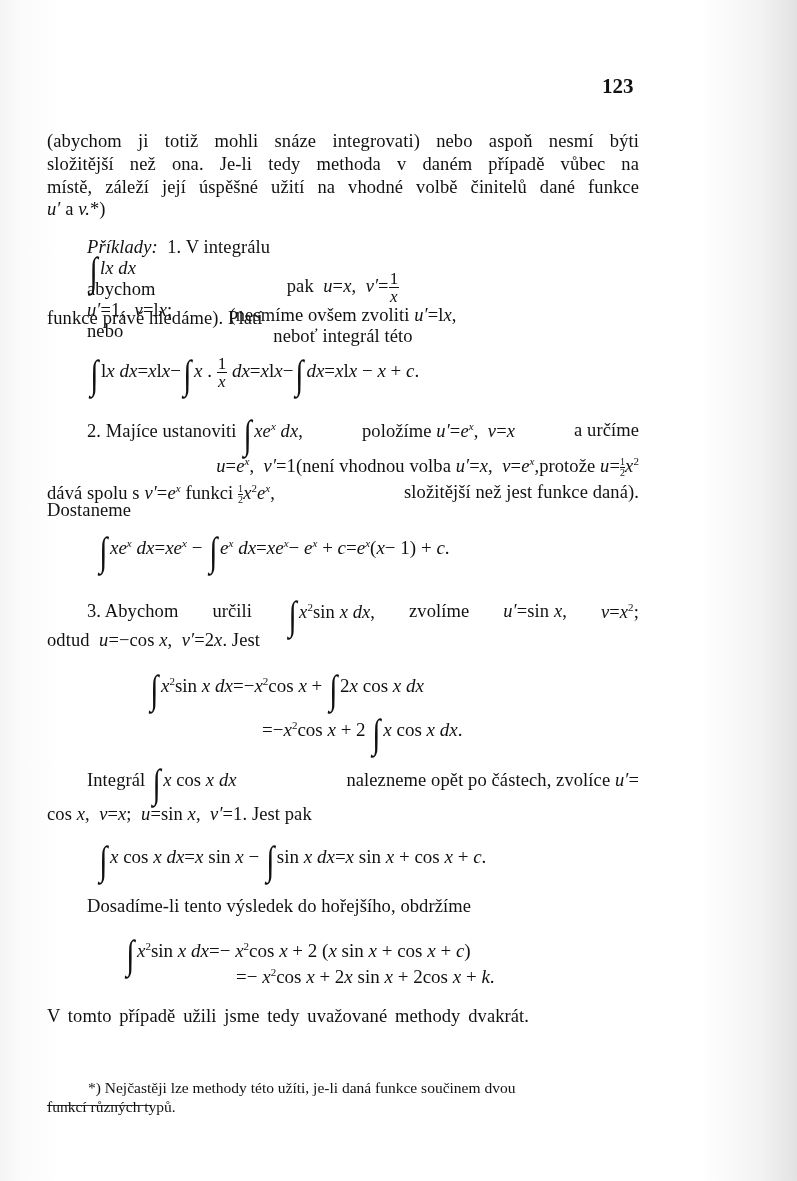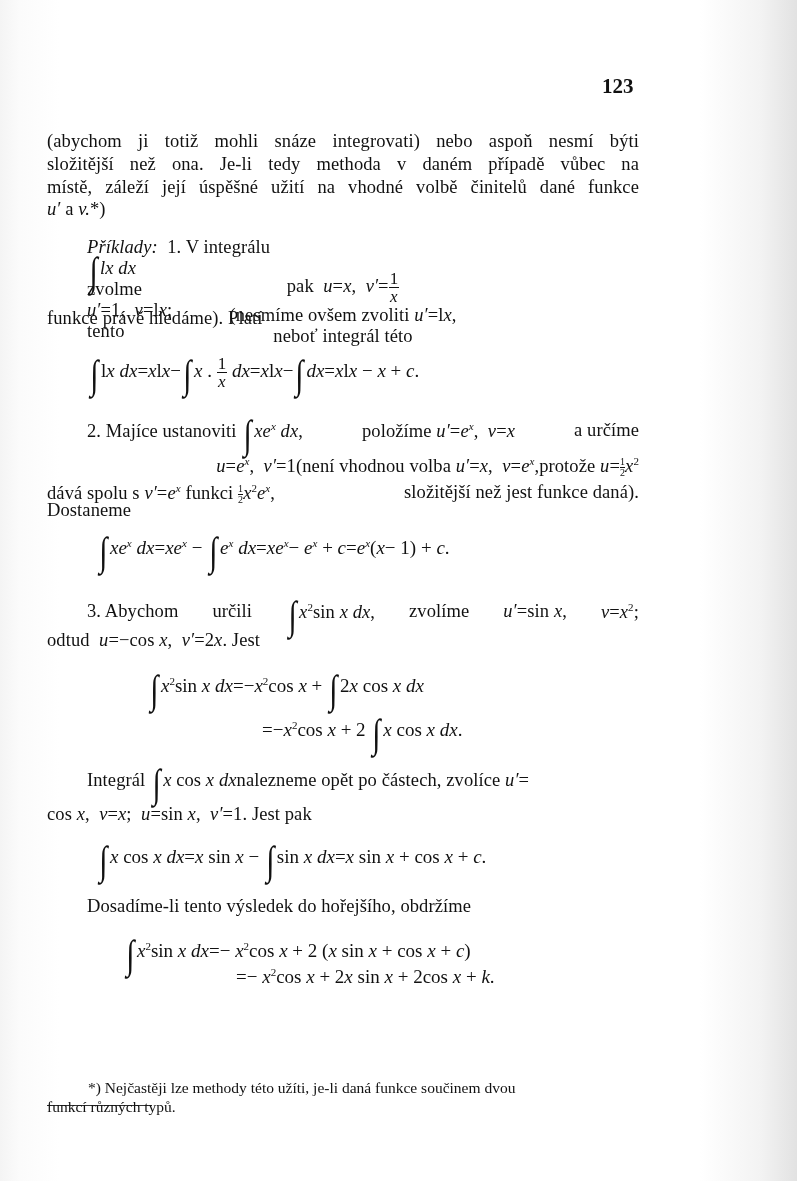--- a/index.html
+++ b/index.html
@@ -38,23 +38,23 @@
   <div class="abs line just" style="top:131px">(abychom ji totiž mohli snáze integrovati) nebo aspoň nesmí býti</div>
   <div class="abs line just" style="top:177px">místě, záleží její úspěšné užití na vhodné volbě činitelů dané funkce</div>
   <div class="abs line just" style="top:154px">složitější než ona. Je-li tedy methoda v daném případě vůbec na</div>
   <div class="abs line" style="top:199px; left:47px">
     <span class="m">u′</span> a <span class="m">v.</span>*)
   </div>
 
   <div class="abs line" style="top:237px; left:87px; width:552px; display:flex; justify-content:space-between;flex-direction:column;">
     <span><span class="it">Příklady:</span>&nbsp; 1. V integrálu</span>
     <span><span class="int">∫</span><span class="m">lx dx</span></span>
-    <span>zvolme</span>
+    <span>abychom</span>
     <span><span class="m">u′</span>=1,&nbsp; <span class="m">v</span>=l<span class="m">x</span>;</span>
-    <span>tento</span>
+    <span>nebo</span>
   </div>
   <div class="abs line" style="top:270px; left:47px; width:592px; display:flex; justify-content:space-between; align-items:center;flex-direction:column;">
     <span>pak&nbsp; <span class="m">u</span>=<span class="m">x</span>,&nbsp; <span class="m">v′</span>=<span class="frac"><span class="n">1</span><span class="d">x</span></span></span>
     <span>(nesmíme ovšem zvoliti <span class="m">u′</span>=l<span class="m">x</span>,</span>
     <span>neboť integrál této</span>
   </div>
   <div class="abs line" style="top:308px; left:47px">funkce právě hledáme). Platí</div>
 
   <div class="abs eq" style="top:355px; left:88px">
     <span class="int">∫</span>l<span class="m">x dx</span>=<span class="m">x</span>l<span class="m">x</span>−<span class="int">∫</span><span class="m">x</span> . <span class="frac"><span class="n">1</span><span class="d">x</span></span> <span class="m">dx</span>=<span class="m">x</span>l<span class="m">x</span>−<span class="int">∫</span><span class="m">dx</span>=<span class="m">x</span>l<span class="m">x</span> − <span class="m">x</span> + <span class="m">c</span>.
@@ -92,40 +92,41 @@
     odtud&nbsp; <span class="m">u</span>=−cos <span class="m">x</span>,&nbsp; <span class="m">v′</span>=2<span class="m">x</span>. Jest
   </div>
 
   <div class="abs eq" style="top:675px; left:148px">
     <span class="int">∫</span><span class="m">x</span><sup>2</sup>sin <span class="m">x dx</span>=−<span class="m">x</span><sup>2</sup>cos <span class="m">x</span> + <span class="int">∫</span>2<span class="m">x</span> cos <span class="m">x dx</span>
   </div>
   <div class="abs eq" style="top:719px; left:262px">
     =−<span class="m">x</span><sup>2</sup>cos <span class="m">x</span> + 2 <span class="int">∫</span><span class="m">x</span> cos <span class="m">x dx</span>.
   </div>
 
-  <div class="abs line" style="top:770px; left:87px; width:552px; display:flex; ">
+  <div class="abs line" style="top:770px; left:87px; width:552px; display:flex; justify-content:space-between;">
     <span>Integrál <span class="int">∫</span><span class="m">x</span> cos <span class="m">x dx</span></span>
     <span>nalezneme opět po částech, zvolíce <span class="m">u′</span>=</span>
   </div>
   <div class="abs line" style="top:804px; left:47px">
     cos <span class="m">x</span>,&nbsp; <span class="m">v</span>=<span class="m">x</span>;&nbsp; <span class="m">u</span>=sin <span class="m">x</span>,&nbsp; <span class="m">v′</span>=1. Jest pak
   </div>
 
   <div class="abs eq" style="top:846px; left:97px">
     <span class="int">∫</span><span class="m">x</span> cos <span class="m">x dx</span>=<span class="m">x</span> sin <span class="m">x</span> − <span class="int">∫</span>sin <span class="m">x dx</span>=<span class="m">x</span> sin <span class="m">x</span> + cos <span class="m">x</span> + <span class="m">c</span>.
   </div>
 
   <div class="abs line" style="top:896px; left:87px">Dosadíme-li tento výsledek do hořejšího, obdržíme</div>
 
   <div class="abs eq" style="top:940px; left:124px">
     <span class="int">∫</span><span class="m">x</span><sup>2</sup>sin <span class="m">x dx</span>=− <span class="m">x</span><sup>2</sup>cos <span class="m">x</span> + 2 (<span class="m">x</span> sin <span class="m">x</span> + cos <span class="m">x</span> + <span class="m">c</span>)
   </div>
   <div class="abs eq" style="top:966px; left:236px">
     =− <span class="m">x</span><sup>2</sup>cos <span class="m">x</span> + 2<span class="m">x</span> sin <span class="m">x</span> + 2cos <span class="m">x</span> + <span class="m">k</span>.
   </div>
 
+  <div class="abs line" style="top:1006px; left:47px; word-spacing:3px">V tomto případě užili jsme tedy uvažované methody dvakrát.</div>
 
   <div class="footrule"></div>
   <div class="abs foot" style="top:1058px; left:88px; margin-top:0"></div>
   <div class="abs foot" style="top:1063px; left:88px">*) Nejčastěji lze methody této užíti, je-li daná funkce součinem dvou</div>
   <div class="abs foot" style="top:1082px; left:47px">funkcí různých typů.</div>
 
 </div>
 
 </body></html>

